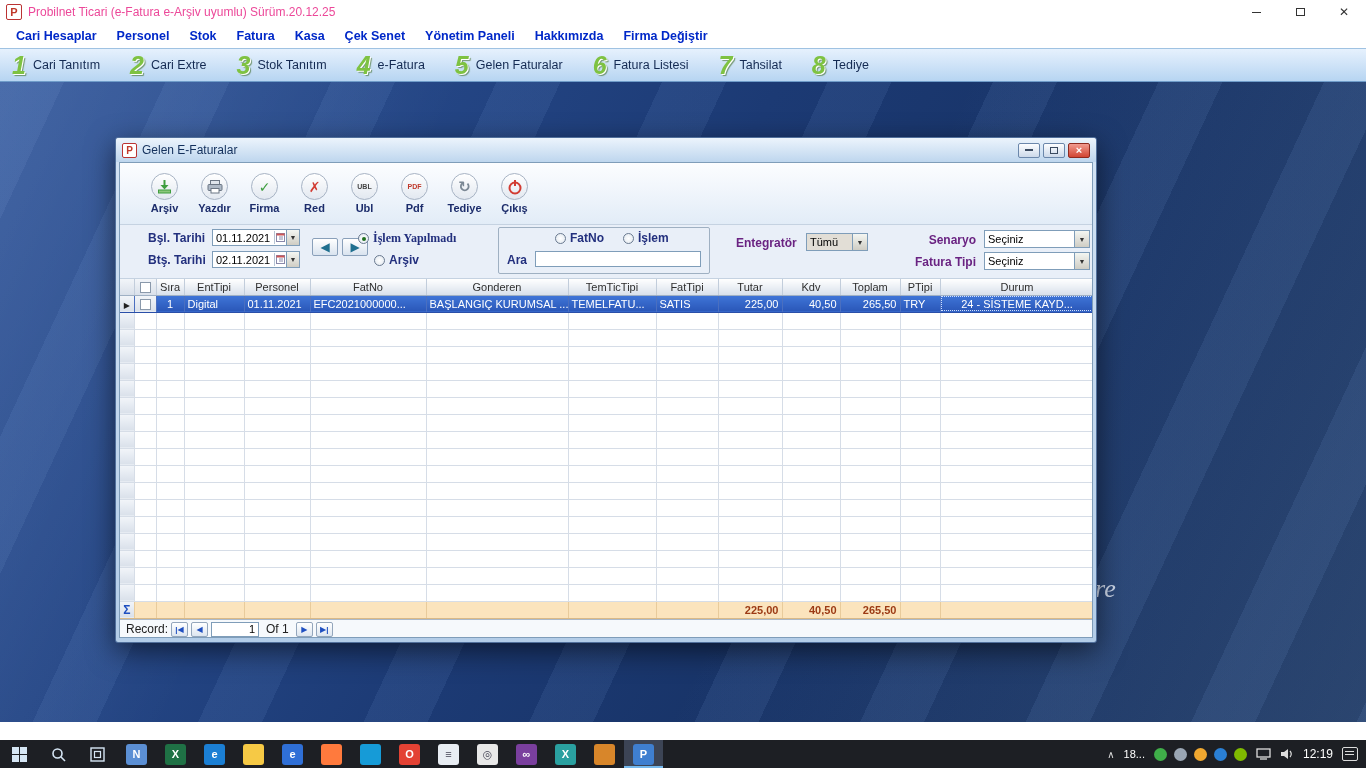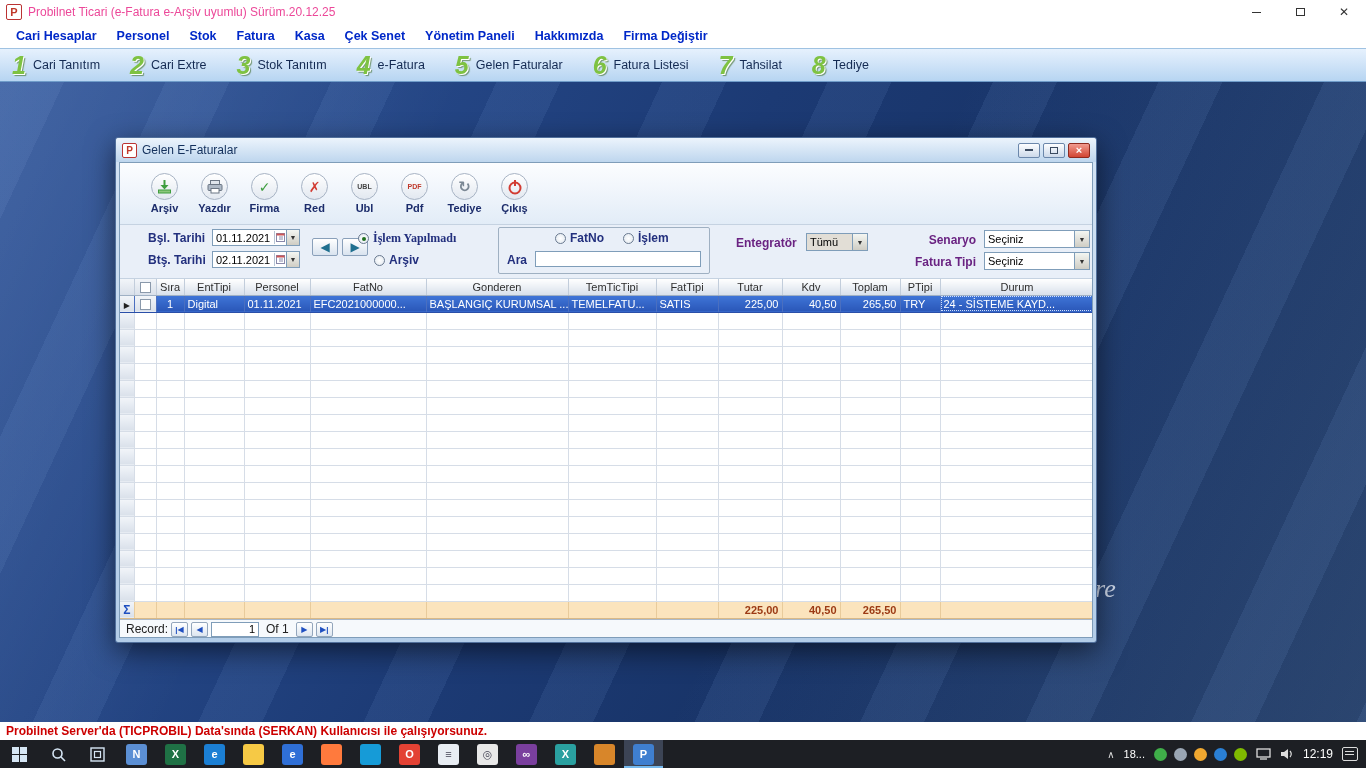--- a/index.html
+++ b/index.html
@@ -408,21 +408,21 @@
                   <td style="text-align: left;">Digital</td>
                   <td style="text-align: left;">01.11.2021</td>
                   <td style="text-align: left;">EFC2021000000...</td>
                   <td style="text-align: left;">BAŞLANGIÇ KURUMSAL ...</td>
                   <td style="text-align: left;">TEMELFATU...</td>
                   <td style="text-align: left;">SATIS</td>
                   <td style="text-align: right;">225,00</td>
                   <td style="text-align: right;">40,50</td>
                   <td style="text-align: right;">265,50</td>
                   <td style="text-align: left;">TRY</td>
-                  <td style="text-align: left;">24 - SİSTEME KAYD...</td>
+                  <td style="text-align: center;">24 - SİSTEME KAYD...</td>
                 </tr>
                 <tr class="empty-row">
                   <td class="sel-cell"></td>
                   <td></td>
                   <td></td>
                   <td></td>
                   <td></td>
                   <td></td>
                   <td></td>
                   <td></td>
@@ -715,23 +715,20 @@
             <span class="of-label"><span>Of</span> <span>1</span></span>
             <span class="navbtn">▶</span>
             <span class="navbtn">▶|</span>
           </div>
         </div>
 
       </div>
     </div>
   </div>
 
-  <div class="statusbar">
-    <span class="status-text">Probilnet Server'da (TICPROBIL) Data'sında (SERKAN) Kullanıcısı ile çalışıyorsunuz.</span>
-  </div>
 
   <div class="taskbar">
     <div class="tb-slot">
       <svg width="15" height="15">
           <rect x="0" y="0" width="7" height="7" fill="#d6e6f5"></rect>
           <rect x="8" y="0" width="7" height="7" fill="#d6e6f5"></rect>
           <rect x="0" y="8" width="7" height="7" fill="#d6e6f5"></rect>
           <rect x="8" y="8" width="7" height="7" fill="#d6e6f5"></rect>
         </svg>
     </div>

